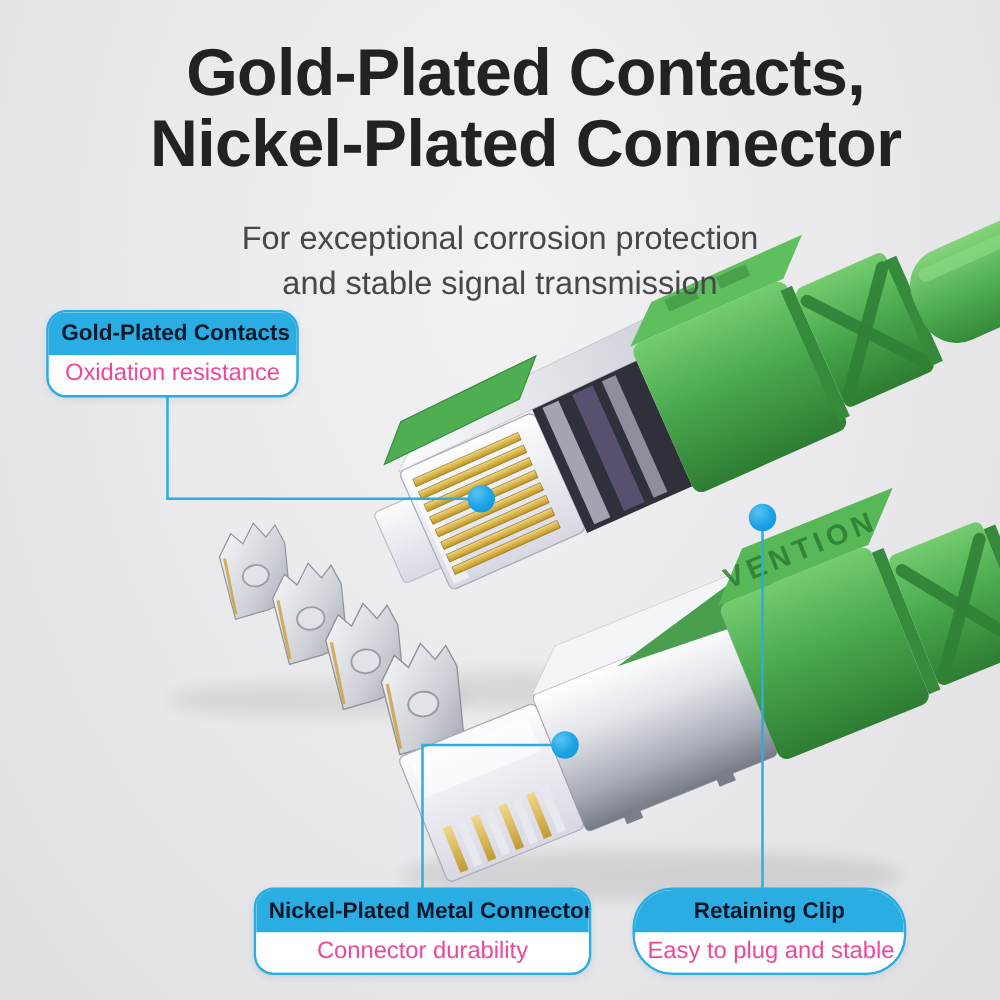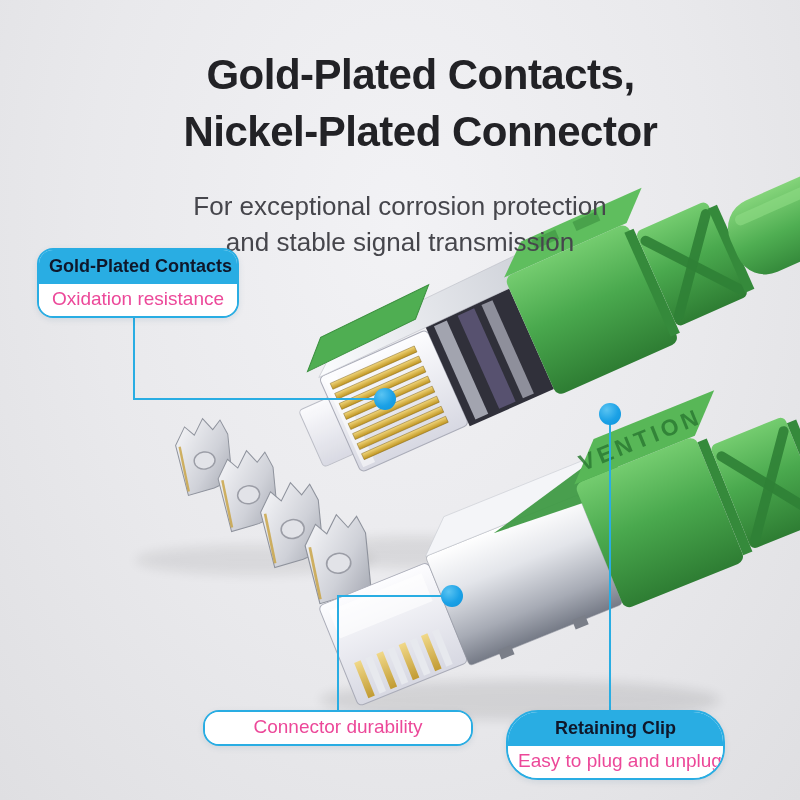--- a/index.html
+++ b/index.html
@@ -6,21 +6,21 @@
   body {
     width:800px; height:800px; overflow:hidden; position:relative;
     font-family:"Liberation Sans", sans-serif;
     background: radial-gradient(ellipse at 50% 28%, #f2f2f5 0%, #e9e9ec 55%, #dfdfe2 100%);
   }
   .stage { position:absolute; inset:0; }
   .art { position:absolute; left:0; top:0; z-index:1; }
 
   header { position:absolute; top:30px; left:0; right:0; text-align:center; z-index:4; }
   h1 {
-    margin:16px; font-size:42px; line-height:57px; font-weight:800;
+    margin:0; font-size:53px; line-height:57px; font-weight:800;
     color: var(--title-color, #222226); letter-spacing:-0.5px;padding-left:41px;
   }
   .subtitle {
     margin:28px 0 0 0; font-size:26px; line-height:36px; font-weight:400;
     color: var(--subtitle-color, #46464c);
   }
 
   .line { position:absolute; background: var(--accent-blue, #29ade3); z-index:2; }
   .dot {
     position:absolute; width:22px; height:22px; border-radius:50%; z-index:3;
@@ -222,21 +222,22 @@
   <div class="dot" style="left:374px; top:388px;"></div>
   <div class="dot" style="left:441px; top:585px;"></div>
   <div class="dot" style="left:599px; top:403px;"></div>
 
   <div class="callout" style="left:37px; top:248px; width:198px;">
     <div class="callout-header">Gold-Plated Contacts</div>
     <div class="callout-body">Oxidation resistance</div>
   </div>
 
   <div class="callout" style="left:203px; top:710px; width:266px;">
+    <div class="callout-header">Nickel-Plated Metal Connector</div>
     <div class="callout-body">Connector durability</div>
   </div>
 
   <div class="callout" style="left:506px; top:710px; width:215px;border-radius:32px;">
     <div class="callout-header">Retaining Clip</div>
-    <div class="callout-body">Easy to plug and unplug</div>
+    <div class="callout-body">Easy to plug and stable</div>
   </div>
 
 </div>
 
 </body></html>

